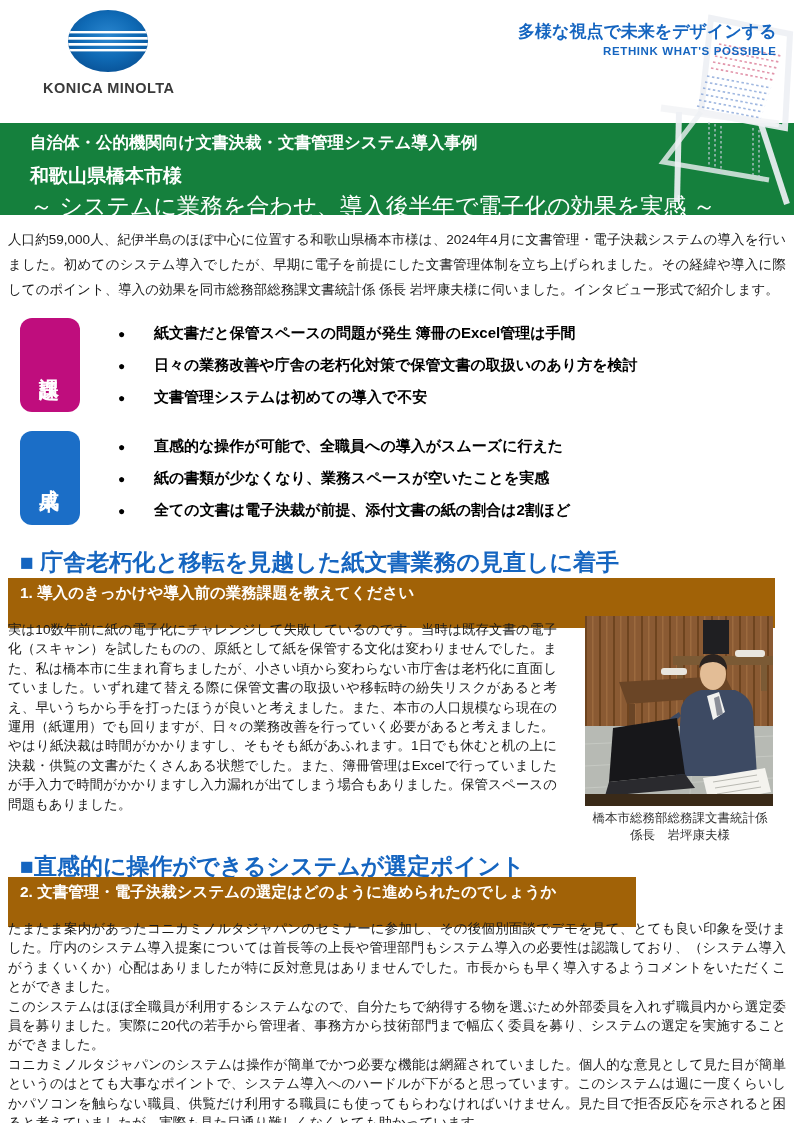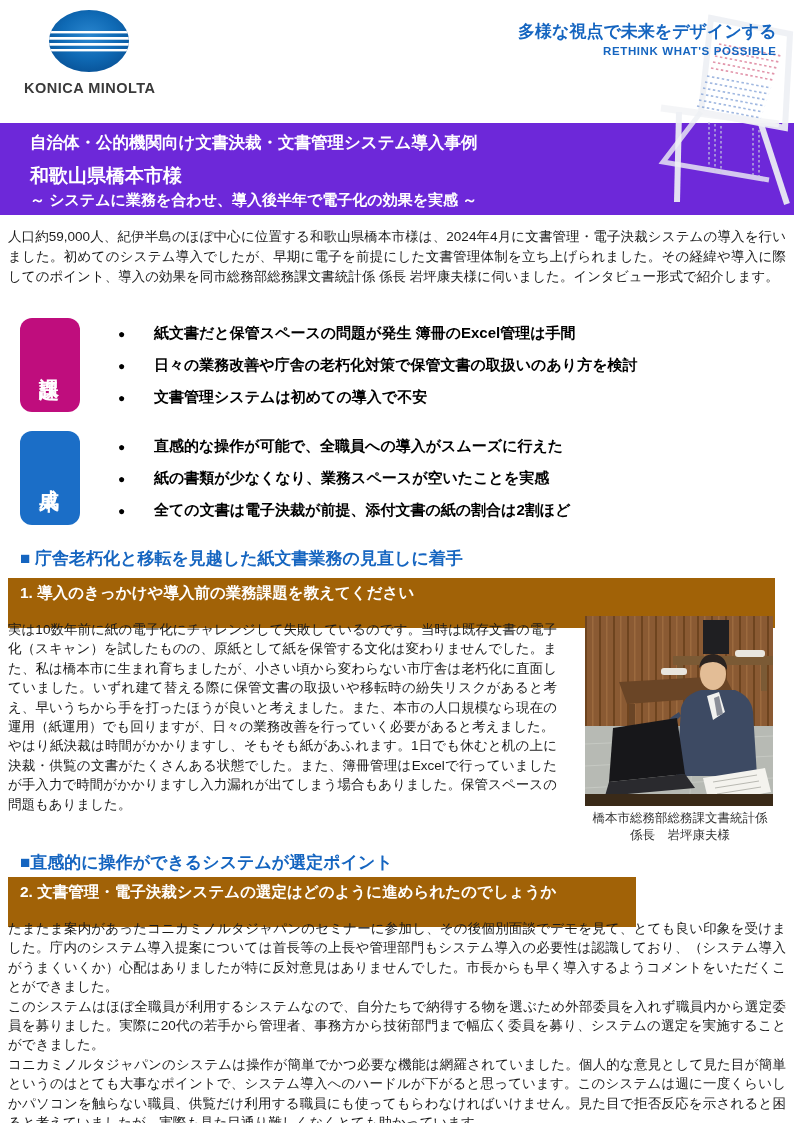--- a/index.html
+++ b/index.html
@@ -4,56 +4,56 @@
 <style>
   * { margin:0; padding:0; box-sizing:border-box; }
   body { background:#777; font-family:"Liberation Sans","DejaVu Sans",sans-serif; }
   .page {
     position:relative; width:794px; height:1123px; margin:0 auto;
     background:#ffffff; overflow:hidden; color:#1c1c1c;
   }
 
   
   .top-area { position:relative; height:123px; background:#fff; }
-  .logo-block { position:absolute; left:24px; top:8px; width:130px; text-align:center; }
+  .logo-block { position:absolute; left:43px; top:8px; width:130px; text-align:center; }
   .logo-globe { display:block; margin:0 auto; }
   .logo-text { margin-top:4px; font-weight:bold; font-size:14.5px; letter-spacing:.5px; color:#3a3a3a; white-space:nowrap; }
   .tagline-block { position:absolute; left:518px; top:20px; text-align:right; z-index:3; }
   .tagline-jp { color:#1565c0; font-weight:bold; font-size:17px; white-space:nowrap; }
   .tagline-en { color:#1565c0; font-weight:bold; font-size:11.5px; letter-spacing:.6px; margin-top:2px; }
   .wireframe { position:absolute; right:0; top:12px; z-index:2; }
 
   
-  .title-band { position:absolute; left:0; top:123px; width:794px; height:92px; background:#6d28d9; color:#fff; padding:9px 0 0 30px; z-index:1; }
+  .title-band { position:absolute; left:0; top:123px; width:794px; height:92px; background:#15803d; color:#fff; padding:9px 0 0 30px; z-index:1; }
   .title-category { font-size:16.5px; font-weight:bold; }
   .title-customer { font-size:19px; font-weight:bold; margin-top:9px; }
-  .title-subtitle { font-size:15px; font-weight:bold; margin-top:2px; }
-
-  
-  .intro { margin:227px 8px 0 8px; position:absolute; top:0; left:0; width:778px; font-size:13.5px; line-height:20px; color:#1a1a1a; text-align:justify; }
+  .title-subtitle { font-size:23px; font-weight:normal; margin-top:2px; }
+
+  
+  .intro { margin:227px 8px 0 8px; position:absolute; top:0; left:0; width:778px; font-size:13.5px; line-height:25px; color:#1a1a1a; text-align:justify; }
 
   
   .cr-row { position:absolute; left:20px; width:754px; display:flex; align-items:center; }
   .row-challenge { top:318px; height:94px; }
   .row-result { top:431px; height:94px; }
   .side-box {
     width:60px; height:94px; border-radius:12px; color:#fff;
     display:flex; align-items:center; justify-content:center;
     writing-mode:vertical-rl; text-orientation:upright;
     font-size:20px; font-weight:bold; letter-spacing:4px; flex:0 0 60px;
   }
   .box-magenta { background:#bf0d7d; }
   .box-blue { background:#1b6ec7; }
   .cr-list { list-style:none; margin-left:34px; flex:1; }
   .cr-list li { display:flex; align-items:baseline; margin:13px 0; }
   .cr-bullet { font-size:12px; flex:0 0 40px; text-align:left; padding-left:4px; color:#000; }
   .cr-text { font-size:15px; font-weight:bold; color:#000; }
 
   
-  .section-heading { position:absolute; left:20px; color:#1565c0; font-size:17px; font-weight:bold; white-space:nowrap; }
+  .section-heading { position:absolute; left:20px; color:#1565c0; font-size:23px; font-weight:bold; white-space:nowrap; }
   .heading-1 { top:547px; }
   .heading-2 { top:851px; }
   .q-bar { position:absolute; left:8px; background:#a16207; color:#fff; font-size:15.5px; font-weight:bold; padding:5px 0 24px 12px; }
   .q-bar-1 { top:578px; width:767px; }
   .q-bar-2 { top:877px; width:628px; }
 
   .answer { position:absolute; left:8px; width:778px; font-size:13.5px; line-height:19.4px; color:#1a1a1a; text-align:justify; }
   .answer-1 { top:620px; }
   .answer-2 { top:919px; }
   .answer p { margin:0; }

